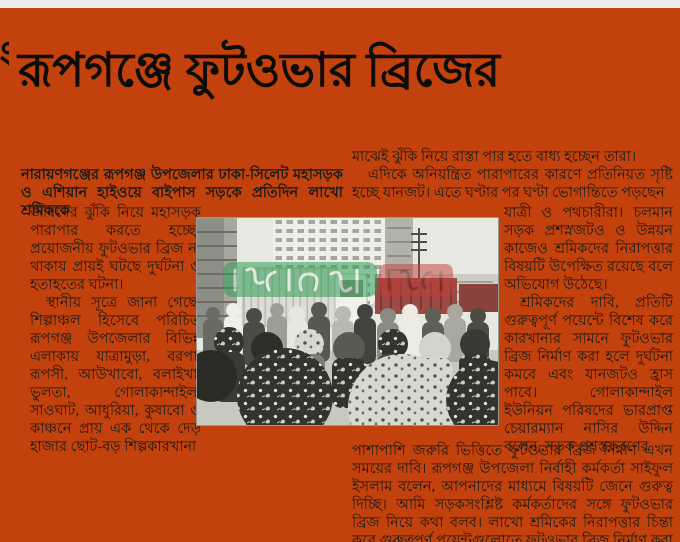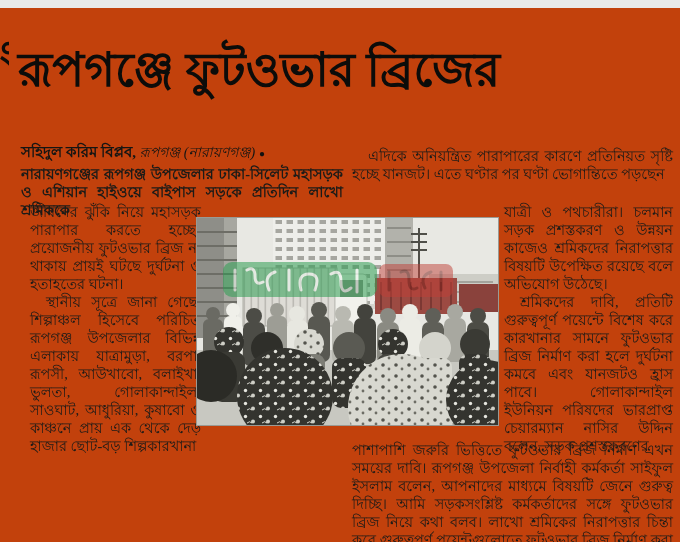--- a/index.html
+++ b/index.html
@@ -49,40 +49,37 @@
 
 <div class="page">
 
   <div class="edge-headline">
     <div>ং</div>
     <div>ড়</div>
   </div>
 
   <h1 class="headline"><span>রূপগঞ্জে ফুটওভার ব্রিজের</span><br></h1>
 
-  <div class="byline">
-    <span class="reporter">সহিদুল করিম বিপ্লব,</span><span class="location"> রূপগঞ্জ (নারায়ণগঞ্জ)</span>
-    <span class="bullet">●</span>
-  </div>
 
   <div class="block" id="left-top">
     <p>নারায়ণগঞ্জের রূপগঞ্জ উপজেলার ঢাকা-সিলেট মহাসড়ক ও এশিয়ান হাইওয়ে বাইপাস সড়কে প্রতিদিন লাখো শ্রমিককে</p>
   </div>
   <div class="block" id="left-wrap">
     <p>জীবনের ঝুঁকি নিয়ে মহাসড়ক পারাপার করতে হচ্ছে। প্রয়োজনীয় ফুটওভার ব্রিজ না থাকায় প্রায়ই ঘটছে দুর্ঘটনা ও হতাহতের ঘটনা।</p>
     <p class="ind">স্থানীয় সূত্রে জানা গেছে, শিল্পাঞ্চল হিসেবে পরিচিত রূপগঞ্জ উপজেলার বিভিন্ন এলাকায় যাত্রামুড়া, বরপা, রূপসী, আউখাবো, বলাইখা, ভুলতা, গোলাকান্দাইল, সাওঘাট, আধুরিয়া, কুষাবো ও কাঞ্চনে প্রায় এক থেকে দেড় হাজার ছোট-বড় শিল্পকারখানা</p>
   </div>
   <div class="block" id="left-bot">
   </div>
 
   <div class="block" id="right-top">
+    <p>মাঝেই ঝুঁকি নিয়ে রাস্তা পার হতে বাধ্য হচ্ছেন তারা।</p>
     <p class="ind">এদিকে অনিয়ন্ত্রিত পারাপারের কারণে প্রতিনিয়ত সৃষ্টি হচ্ছে যানজট। এতে ঘণ্টার পর ঘণ্টা ভোগান্তিতে পড়ছেন</p>
   </div>
   <div class="block" id="right-wrap">
-    <p>যাত্রী ও পথচারীরা। চলমান সড়ক প্রশস্তকরণ ও উন্নয়ন কাজেও শ্রমিকদের নিরাপত্তার বিষয়টি উপেক্ষিত রয়েছে বলে অভিযোগ উঠেছে।</p>
+    <p>যাত্রী ও পথচারীরা। চলমান সড়ক প্রশস্নজটও ও উন্নয়ন কাজেও শ্রমিকদের নিরাপত্তার বিষয়টি উপেক্ষিত রয়েছে বলে অভিযোগ উঠেছে।</p>
     <p class="ind">শ্রমিকদের দাবি, প্রতিটি গুরুত্বপূর্ণ পয়েন্টে বিশেষ করে কারখানার সামনে ফুটওভার ব্রিজ নির্মাণ করা হলে দুর্ঘটনা কমবে এবং যানজটও হ্রাস পাবে। গোলাকান্দাইল ইউনিয়ন পরিষদের ভারপ্রাপ্ত চেয়ারম্যান নাসির উদ্দিন বলেন, সড়ক প্রশস্তকরণের</p>
   </div>
   <div class="block" id="right-bot">
     <p>পাশাপাশি জরুরি ভিত্তিতে ফুটওভার ব্রিজ নির্মাণ এখন সময়ের দাবি। রূপগঞ্জ উপজেলা নির্বাহী কর্মকর্তা সাইফুল ইসলাম বলেন, আপনাদের মাধ্যমে বিষয়টি জেনে গুরুত্ব দিচ্ছি। আমি সড়কসংশ্লিষ্ট কর্মকর্তাদের সঙ্গে ফুটওভার ব্রিজ নিয়ে কথা বলব। লাখো শ্রমিকের নিরাপত্তার চিন্তা করে গুরুত্বপূর্ণ পয়েন্টগুলোতে ফুটওভার ব্রিজ নির্মাণ করা হয়।</p>
   </div>
 
   <figure class="photo">
     <svg width="301" height="207" viewBox="0 0 301 207" xmlns="http://www.w3.org/2000/svg">
       <defs>
         <pattern id="win" width="11" height="9" patternUnits="userSpaceOnUse">

